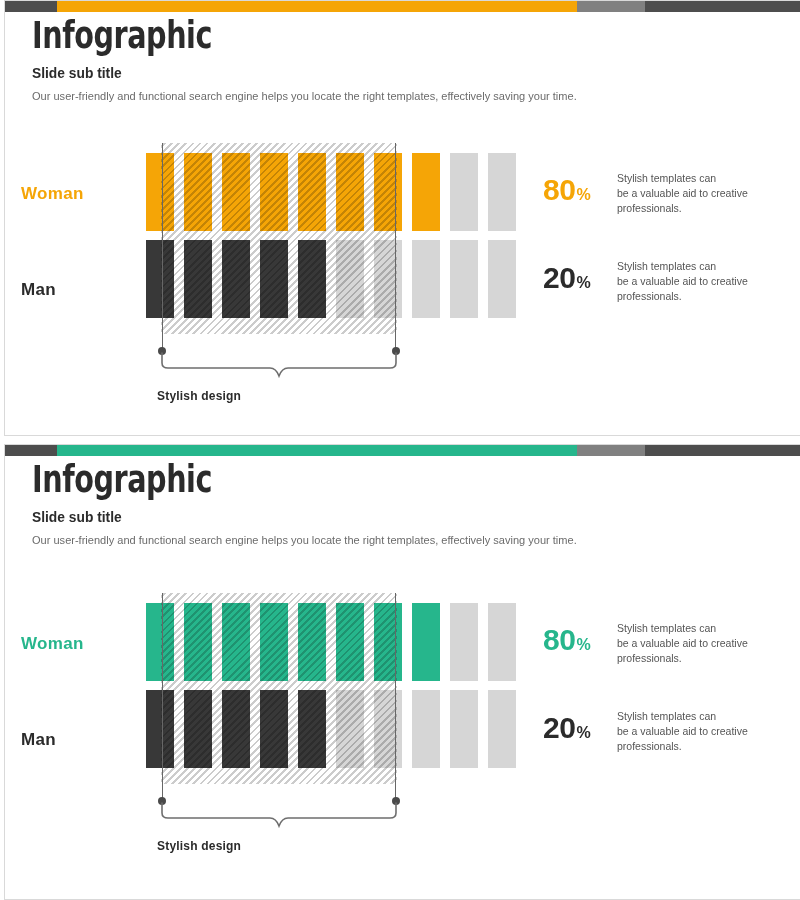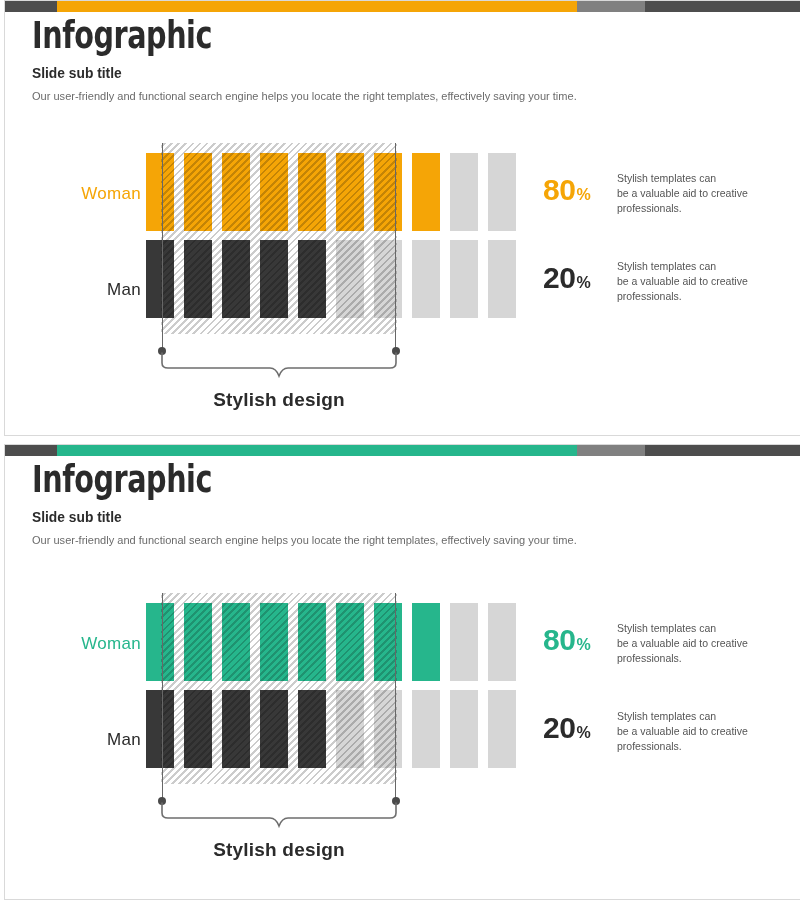--- a/index.html
+++ b/index.html
@@ -92,24 +92,24 @@
   .chart {
     position: absolute;
     left: 0;
     top: 0;
     width: 800px;
     height: 100%;
   }
 
   .rowlabel {
     position: absolute;
-    text-align: right;
+    text-align: left;
     font-family: "Liberation Sans", sans-serif;
     font-size: 17px;
-    font-weight: 400;
+    font-weight: 700;
     letter-spacing: 0.3px;
     width: 120px;
     left: 16px;
   }
 
   .bars-row {
     position: absolute;
     left: 138px;
     display: flex;
     gap: 0;
@@ -148,24 +148,24 @@
     position: absolute;
     width: 8px;
     height: 8px;
     border-radius: 50%;
     background: #4a4a4a;
   }
   .bracket { position: absolute; }
   .bracket-label {
     position: absolute;
     font-family: "Liberation Sans", sans-serif;
-    font-size: 19px;
+    font-size: 12px;
     font-weight: 700;
     color: #2b2b2b;
-    text-align: center;
+    text-align: left;
     letter-spacing: 0.2px;
   }
   .pct {
     position: absolute;
     font-family: "Liberation Sans", sans-serif;
     font-weight: 700;
     font-size: 30px;
     letter-spacing: -0.5px;
     white-space: nowrap;
     text-align: center;

